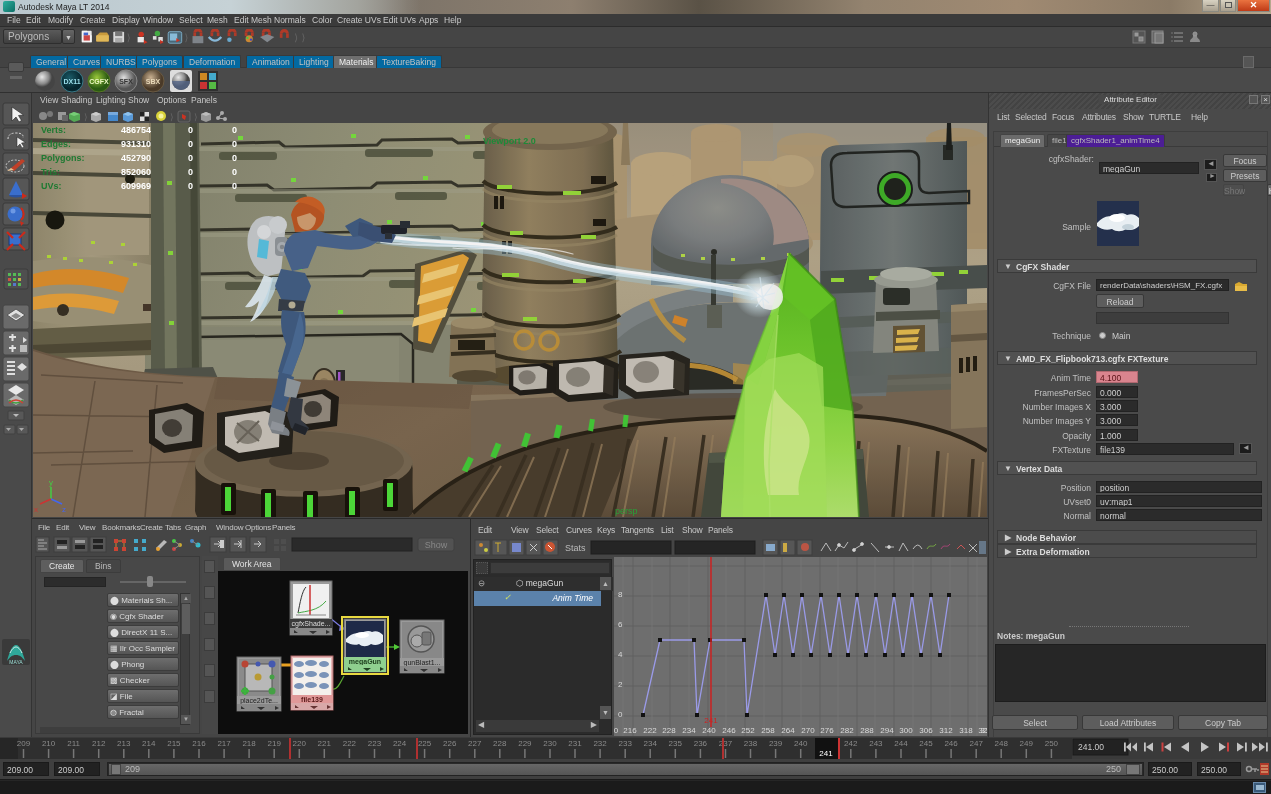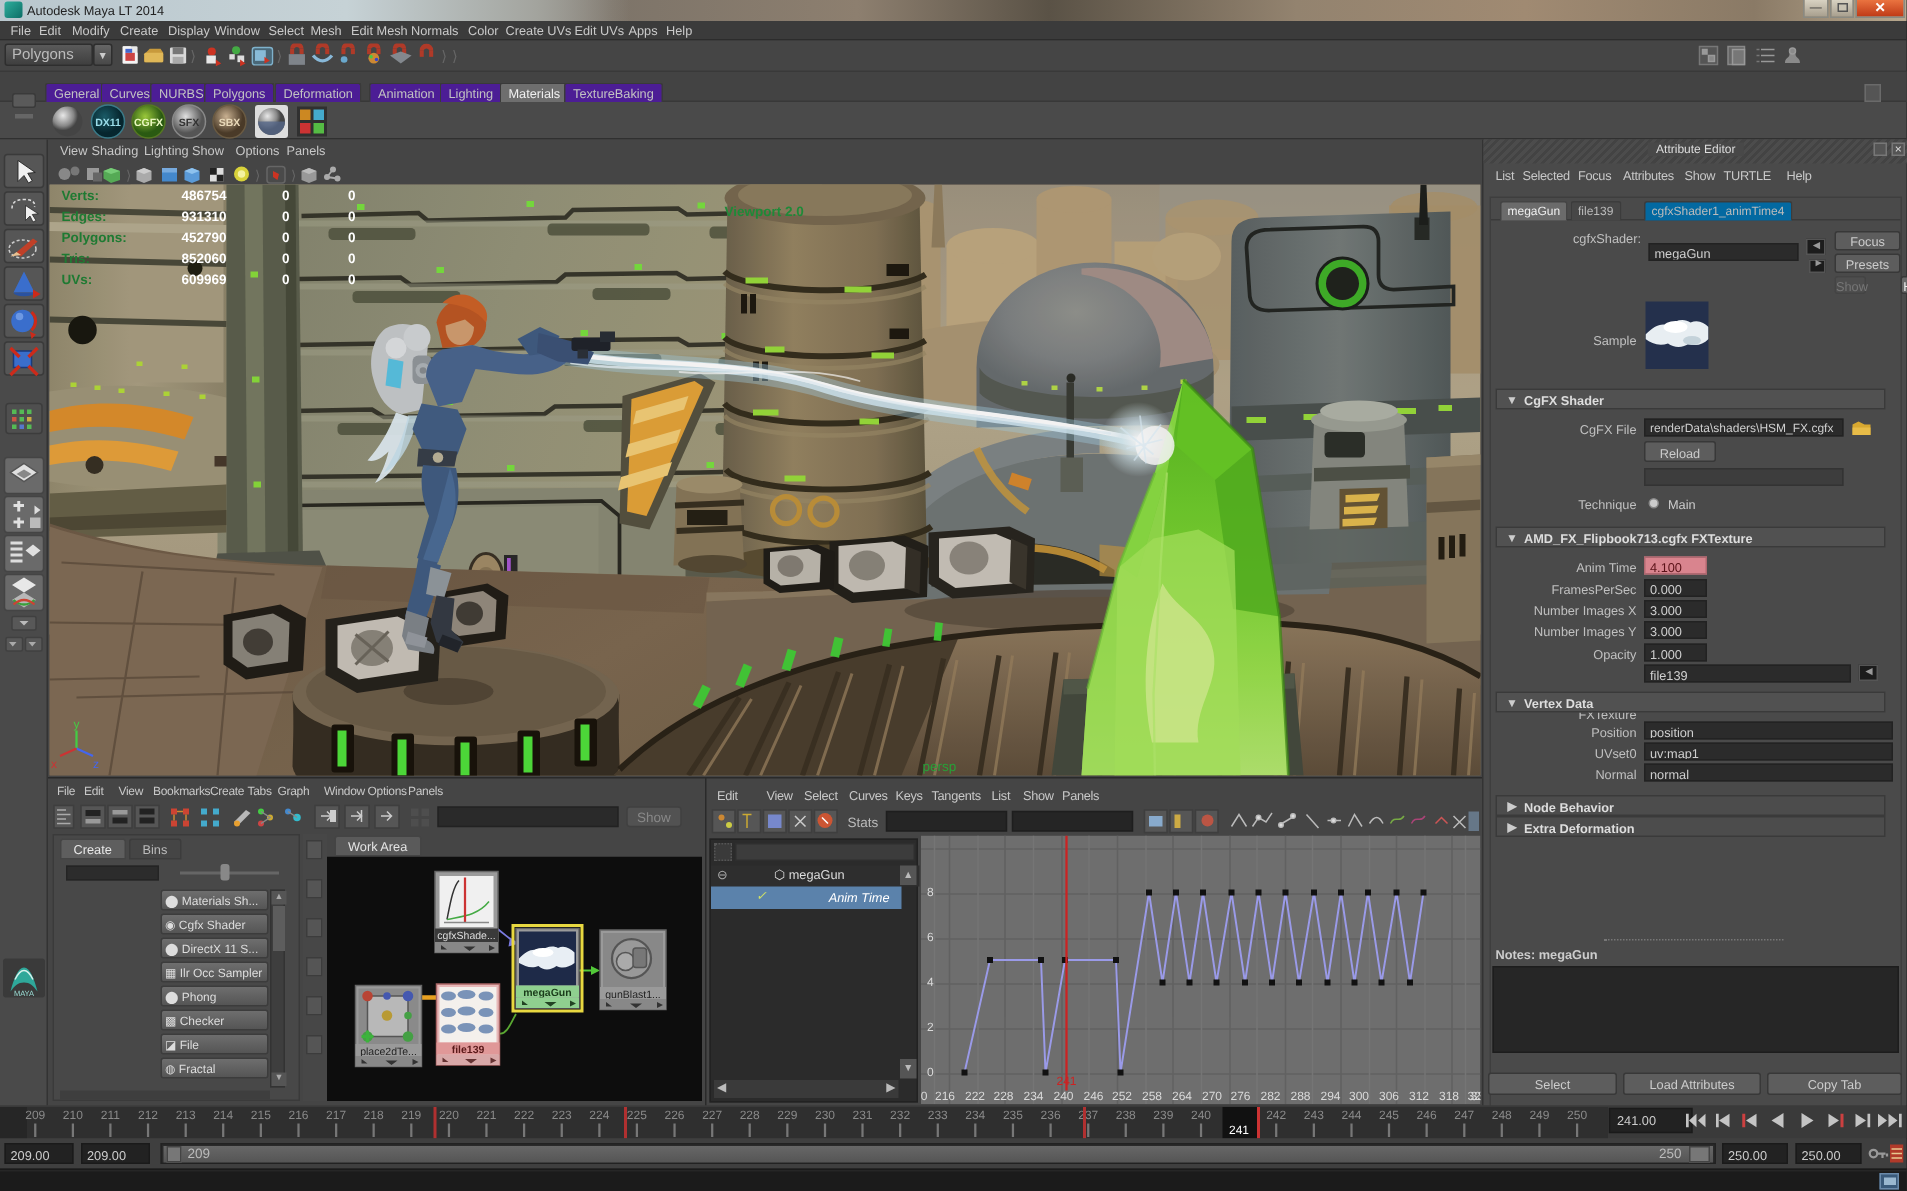--- a/index.html
+++ b/index.html
@@ -12,21 +12,21 @@
 #titletext{top:2px;left:18px;font-size:8.5px;color:#222;font-weight:normal;}
 #mayaicon{top:1px;left:3px;width:12px;height:11px;background:linear-gradient(135deg,#2fae9d,#0c6e66);border-radius:2px;}
 .winbtn{top:0px;height:12px;border:1px solid #8a8a82;border-top:none;}
 
 #menubar{top:14px;left:0;width:1271px;height:13px;background:#3b3b3b;border-bottom:1px solid #2c2c2c;}
 #menubar span{position:absolute;top:1px;font-size:8.5px;color:#cacaca;}
 
 #toolbar{top:27px;left:0;width:1271px;height:20px;background:#454545;}
 
 #shelf{top:47px;left:0;width:1271px;height:46px;background:#4a4a4a;border-top:1px solid #393939;border-bottom:1px solid #303030;}
-.shelftab{position:absolute;top:7px;height:13px;font-size:8.5px;color:#c2c2c2;padding:1px 5px;background:#4c1d95;border:1px solid #3a3a3a;border-bottom:none;border-radius:2px 2px 0 0;}
+.shelftab{position:absolute;top:7px;height:13px;font-size:8.5px;color:#c2c2c2;padding:1px 5px;background:#0369a1;border:1px solid #3a3a3a;border-bottom:none;border-radius:2px 2px 0 0;}
 
 #leftbar{top:93px;left:0;width:32px;height:644px;background:#4a4a4a;border-right:1px solid #333;}
 
 #vp{top:93px;left:32px;width:956px;height:425px;background:#454545;}
 #vpmenu{top:2px;left:0;width:956px;height:14px;}
 #vpmenu span{position:absolute;top:0;font-size:8.5px;color:#c8c8c8;}
 #vpicons{top:16px;left:2px;width:230px;height:14px;}
 #scene{top:30px;left:1px;width:954px;height:394px;background:#6b6152;}
 
 #attr{top:93px;left:988px;width:283px;height:644px;background:#4a4a4a;border-left:1px solid #333;}
@@ -851,21 +851,21 @@
         <span class="mitem abs" style="left:55px">Focus</span>
         <span class="mitem abs" style="left:85px">Attributes</span>
         <span class="mitem abs" style="left:126px">Show</span>
         <span class="mitem abs" style="left:152px">TURTLE</span>
         <span class="mitem abs" style="left:194px">Help</span>
     </div>
     <div class="abs" style="left:4px;top:38px;width:275px;height:694px;border:1px solid #3e3e3e;"></div>
     <div class="abs" style="left:5px;top:40px;width:273px;height:14px;border-bottom:1px solid #3a3a3a;">
       <span class="abs" style="left:6px;top:1px;height:13px;padding:1px 4px;background:#6b6b6b;border:1px solid #444;border-bottom:none;border-radius:2px 2px 0 0;font-size:8px;color:#eee;">megaGun</span>
       <span class="abs" style="left:53px;top:1px;height:13px;padding:1px 4px;background:#474747;border:1px solid #3c3c3c;border-bottom:none;border-radius:2px 2px 0 0;font-size:8px;color:#bbb;">file139</span>
-      <span class="abs" style="left:102px;top:1px;height:13px;padding:1px 4px;background:#0369a1;border:1px solid #3c3c3c;border-bottom:none;border-radius:2px 2px 0 0;font-size:8px;color:#bbb;">cgfxShader1_animTime4</span>
+      <span class="abs" style="left:72px;top:1px;height:13px;padding:1px 4px;background:#4c1d95;border:1px solid #3c3c3c;border-bottom:none;border-radius:2px 2px 0 0;font-size:8px;color:#bbb;">cgfxShader1_animTime4</span>
     </div>
     <div class="albl" style="left:20px;top:60px;width:85px;text-align:right;">cgfxShader:</div>
     <div class="afield" style="left:110px;top:69px;width:100px;">megaGun</div>
     <div class="abs" style="left:215px;top:66px;width:13px;height:11px;background:#1c1c1c;border:1px solid #555;">
         <span style="position:absolute;left:2px;top:-1px;color:#999;font-size:8px;">◄</span>
       </div>
     <div class="abs" style="left:217px;top:80px;width:11px;height:9px;background:#1c1c1c;border:1px solid #555;">
         <span style="position:absolute;left:2px;top:-2px;color:#999;font-size:7px;">►</span>
       </div>
     <div class="abtn" style="left:234px;top:61px;width:44px;height:13px;line-height:13px;">Focus</div>
@@ -898,21 +898,21 @@
     <div class="albl" style="left:20px;top:279px;width:82px;">Anim Time</div>
       <div class="afield" style="left:107px;top:278px;width:42px;background:#d9848e;color:#5a1218;border-color:#b06870;">4.100</div>
     <div class="albl" style="left:20px;top:294px;width:82px;">FramesPerSec</div>
       <div class="afield" style="left:107px;top:293px;width:42px;">0.000</div>
     <div class="albl" style="left:20px;top:308px;width:82px;">Number Images X</div>
       <div class="afield" style="left:107px;top:307px;width:42px;">3.000</div>
     <div class="albl" style="left:20px;top:322px;width:82px;">Number Images Y</div>
       <div class="afield" style="left:107px;top:321px;width:42px;">3.000</div>
     <div class="albl" style="left:20px;top:337px;width:82px;">Opacity</div>
       <div class="afield" style="left:107px;top:336px;width:42px;">1.000</div>
-    <div class="albl" style="left:20px;top:351px;width:82px;margin-top:26px;">FXTexture</div>
+    <div class="albl" style="left:20px;top:351px;width:82px;">FXTexture</div>
       <div class="afield" style="left:107px;top:350px;width:138px;">file139</div>
     <div class="abs" style="left:250px;top:350px;width:13px;height:11px;background:#1c1c1c;border:1px solid #555;">
         <span style="position:absolute;left:2px;top:-1px;color:#999;font-size:8px;">◄</span>
       </div>
     <div class="asec" style="top:368px;"><span style="margin-left:18px">Vertex Data</span><span style="position:absolute;left:6px;top:0;color:#ccc;font-size:8px;">▼</span></div>
     <div class="albl" style="left:20px;top:389px;width:82px;">Position</div>
       <div class="afield" style="left:107px;top:388px;width:166px;">position</div>
     <div class="albl" style="left:20px;top:403px;width:82px;">UVset0</div>
       <div class="afield" style="left:107px;top:402px;width:166px;">uv:map1</div>
     <div class="albl" style="left:20px;top:417px;width:82px;">Normal</div>

